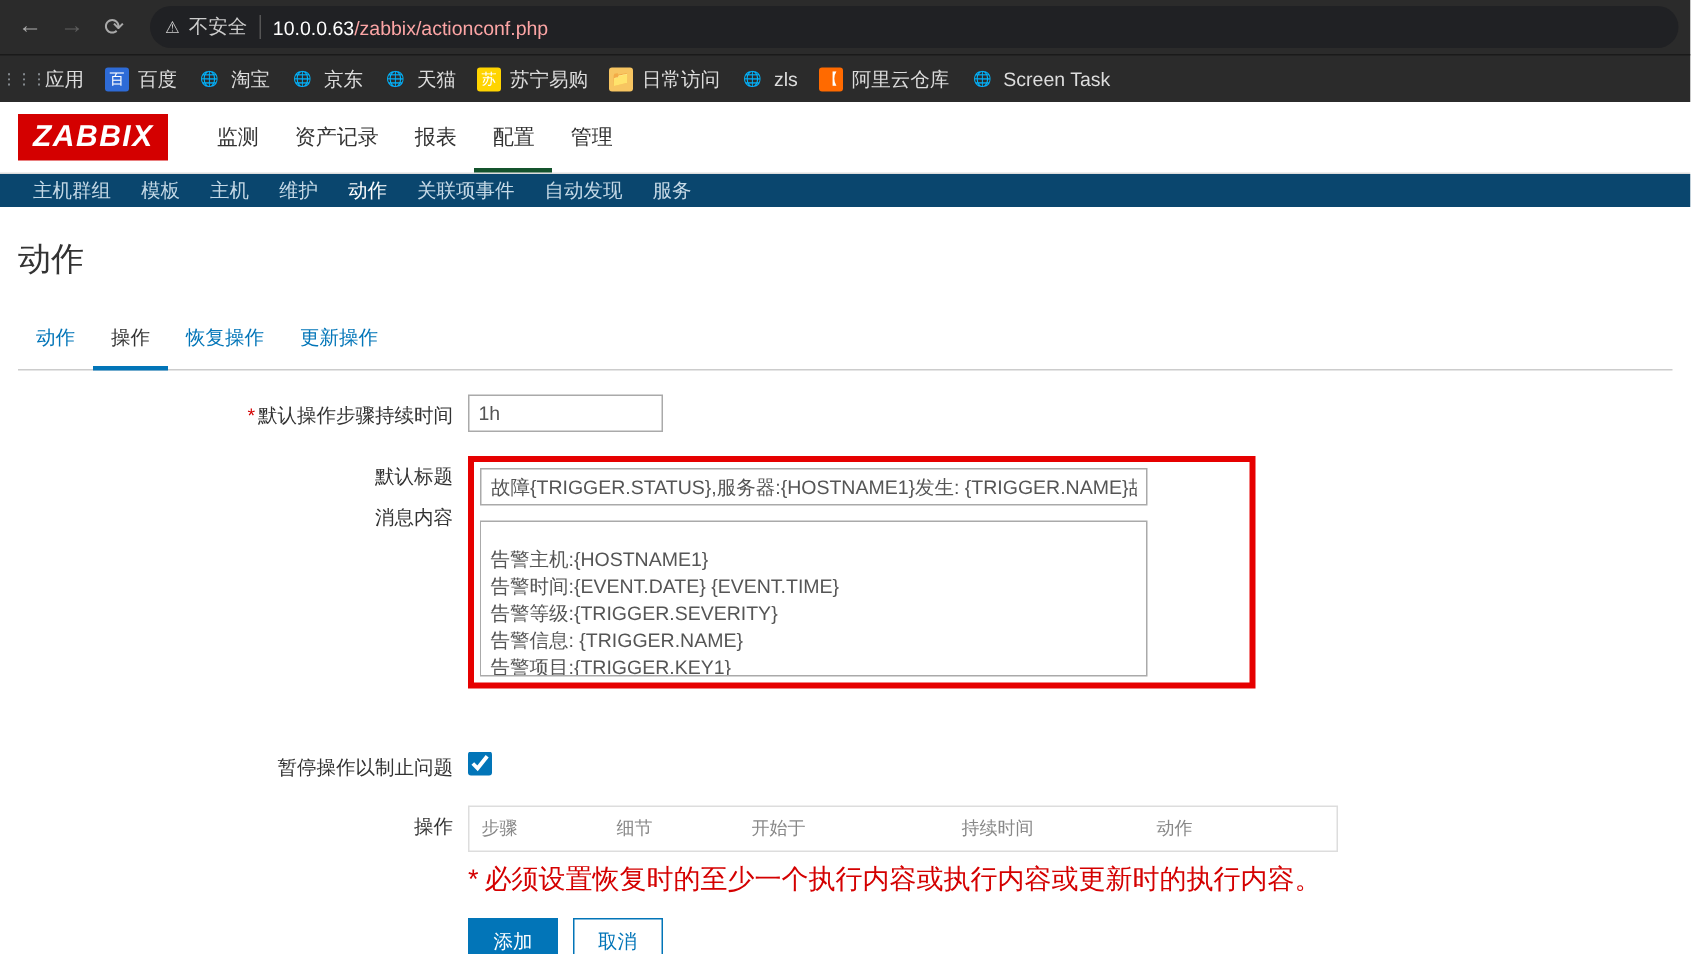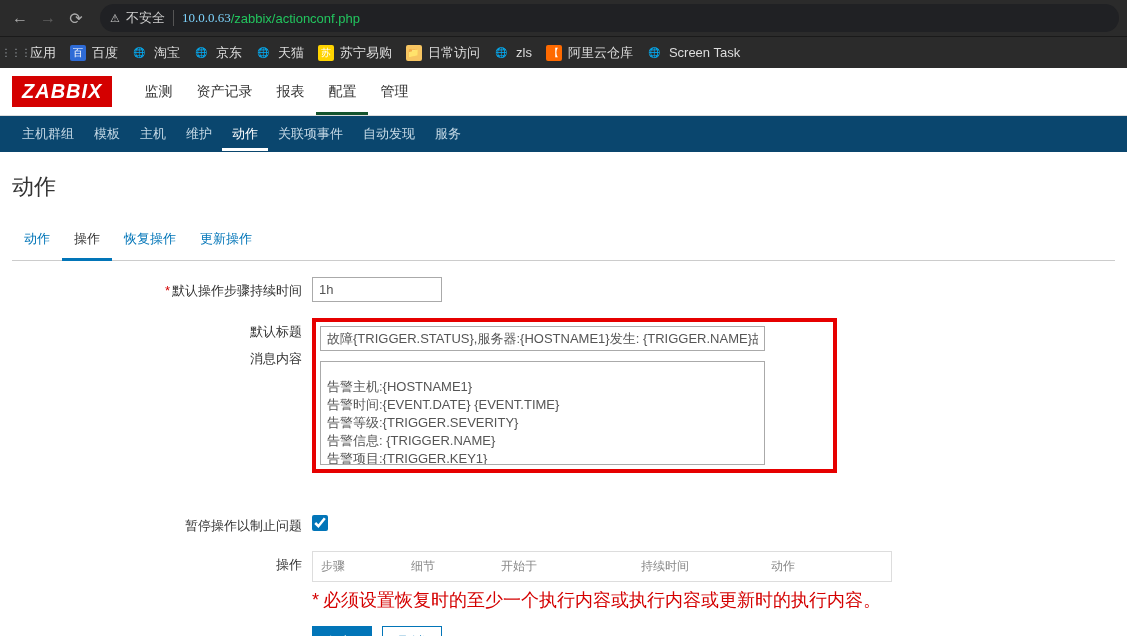--- a/index.html
+++ b/index.html
@@ -2,32 +2,32 @@
 <html><head>
 <meta charset="utf-8">
 <style>
 * { box-sizing: border-box; margin: 0; padding: 0; }
 body { font-family: Arial, "Microsoft YaHei", sans-serif; font-size: 13px; background: #fff; }
 .browser-bar { background: #2b2b2b; height: 36px; display: flex; align-items: center; padding: 0 8px; color: #ccc; }
 .browser-bar .nav-btn { width: 24px; height: 24px; display: flex; align-items: center; justify-content: center; margin-right: 4px; color: #aaa; font-size: 16px; cursor: pointer; }
 .addr-bar { flex: 1; background: #202124; border-radius: 14px; height: 28px; display: flex; align-items: center; margin-left: 8px; padding: 0 10px; color: #ccc; font-size: 13px; }
 .addr-bar .warn { margin-right: 6px; font-size: 11px; }
 .addr-bar .sep { width: 1px; height: 16px; background: #555; margin: 0 8px; }
-.addr-ip { color: #7dd3fc; font-family: Liberation Serif, serif; }
-.addr-path { color: #22c55e; }
+.addr-ip { color: #ffffff; }
+.addr-path { color: #fca5a5; }
 .bookmarks-bar { background: #2b2b2b; height: 32px; display: flex; align-items: center; padding: 0 8px; border-top: 1px solid #1a1a1a; }
 .bm-item { display: flex; align-items: center; color: #ddd; font-size: 13px; margin-right: 14px; cursor: pointer; }
 .bm-item .bm-icon { width: 16px; height: 16px; margin-right: 6px; display: inline-flex; align-items: center; justify-content: center; border-radius: 2px; font-size: 10px; }
 .content { background: #fff; }
 .top-bar { background: #fff; display: flex; align-items: center; height: 48px; padding: 0 12px; border-bottom: 1px solid #ddd; }
 .logo { background: #d40000; color: #fff; font-weight: bold; font-style: italic; font-size: 20px; padding: 4px 10px; letter-spacing: 1px; margin-right: 20px; }
 .main-nav { display: flex; }
 .main-nav .nav-item { padding: 14px 12px; color: #333; cursor: pointer; font-size: 14px; }
 .main-nav .nav-item.active { border-bottom: 3px solid #14532d; color: #333; padding-bottom: 11px; }
-.sub-nav { background: #0a466e; height: 36px; display: flex; align-items: center; padding: 0 12px; }
+.sub-nav { background: #0a466e; height: 22px; display: flex; align-items: center; padding: 0 12px; }
 .sub-nav .sub-item { color: #c5d9e6; padding: 8px 10px; cursor: pointer; font-size: 13px; }
 .sub-nav .sub-item.active { color: #fff; border-bottom: 3px solid #fff; padding-bottom: 5px; }
 .page-area { padding: 10px 12px; }
 .page-title { font-size: 22px; color: #333; padding: 10px 0 18px 0; }
 .tabs { display: flex; border-bottom: 1px solid #ccc; margin-bottom: 12px; }
 .tabs .tab { padding: 10px 12px; color: #0275b8; cursor: pointer; font-size: 13px; }
 .tabs .tab.active { color: #333; border-bottom: 3px solid #0275b8; margin-bottom: -1px; }
 .form-row { display: flex; margin-bottom: 10px; align-items: flex-start; margin-top: 16px; }
 .form-label { width: 300px; text-align: right; padding-right: 10px; padding-top: 5px; color: #333; font-size: 13px; }
 .form-label .req { color: #d40000; margin-right: 2px; }

